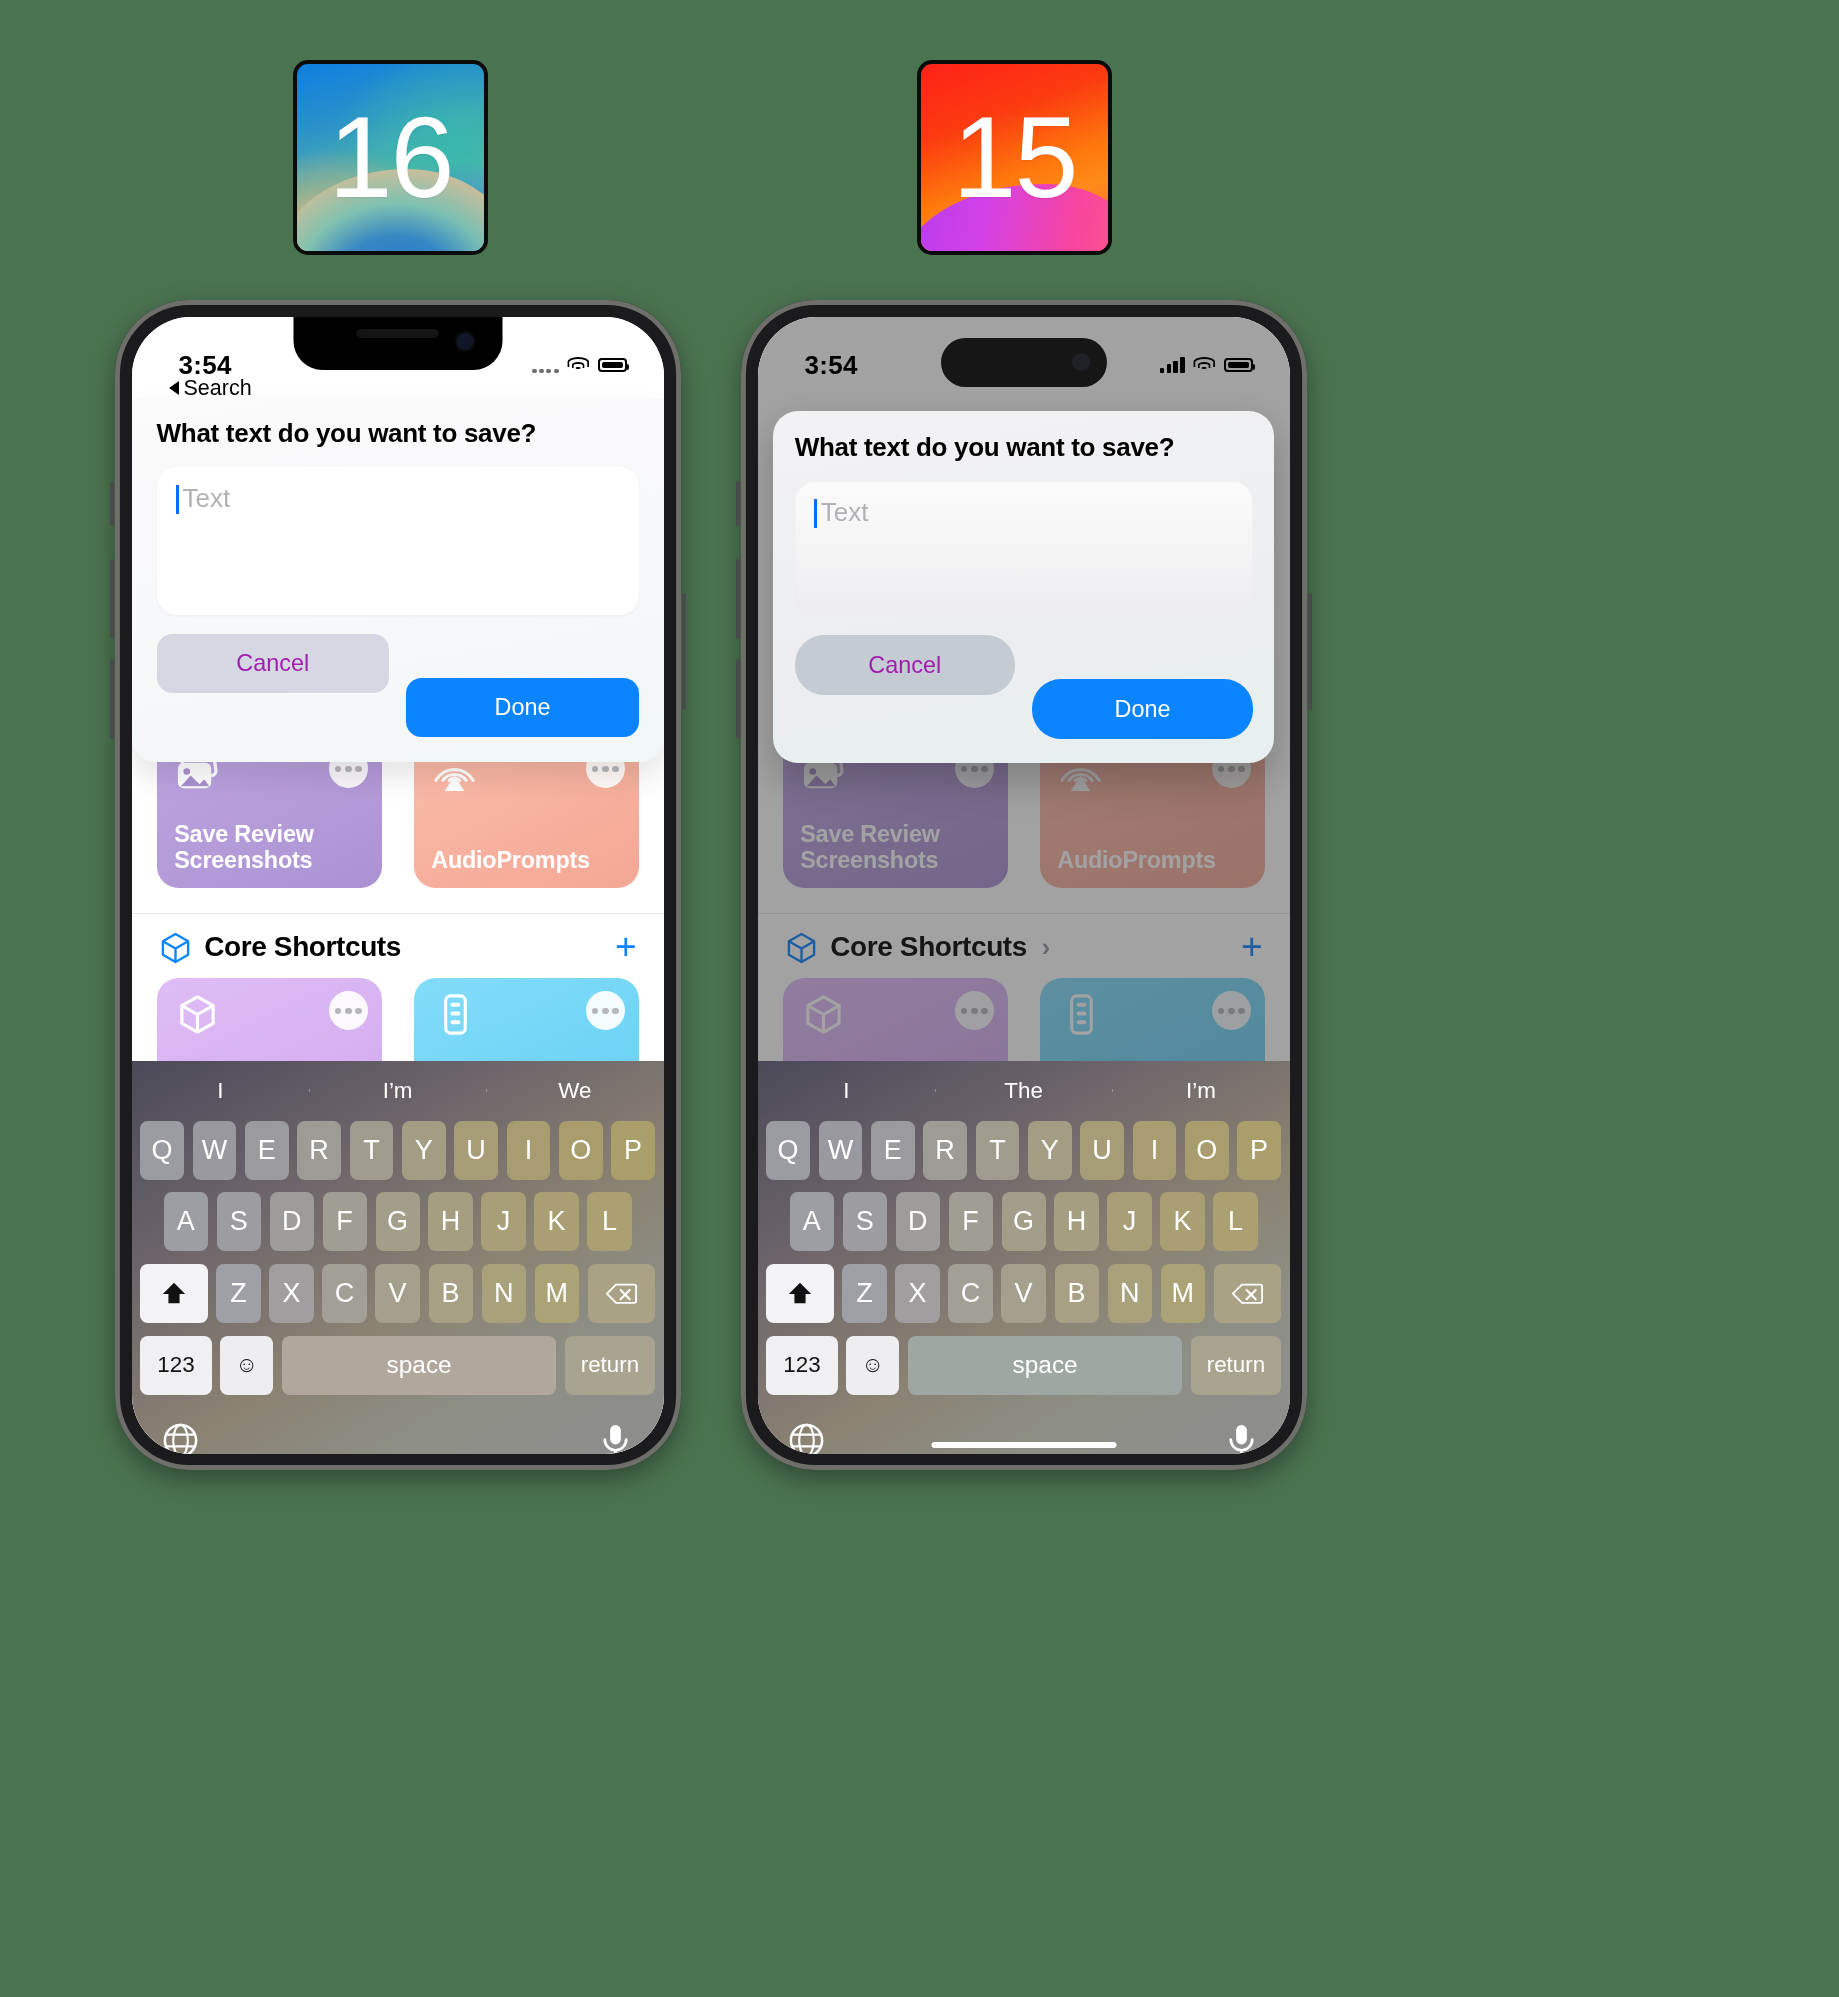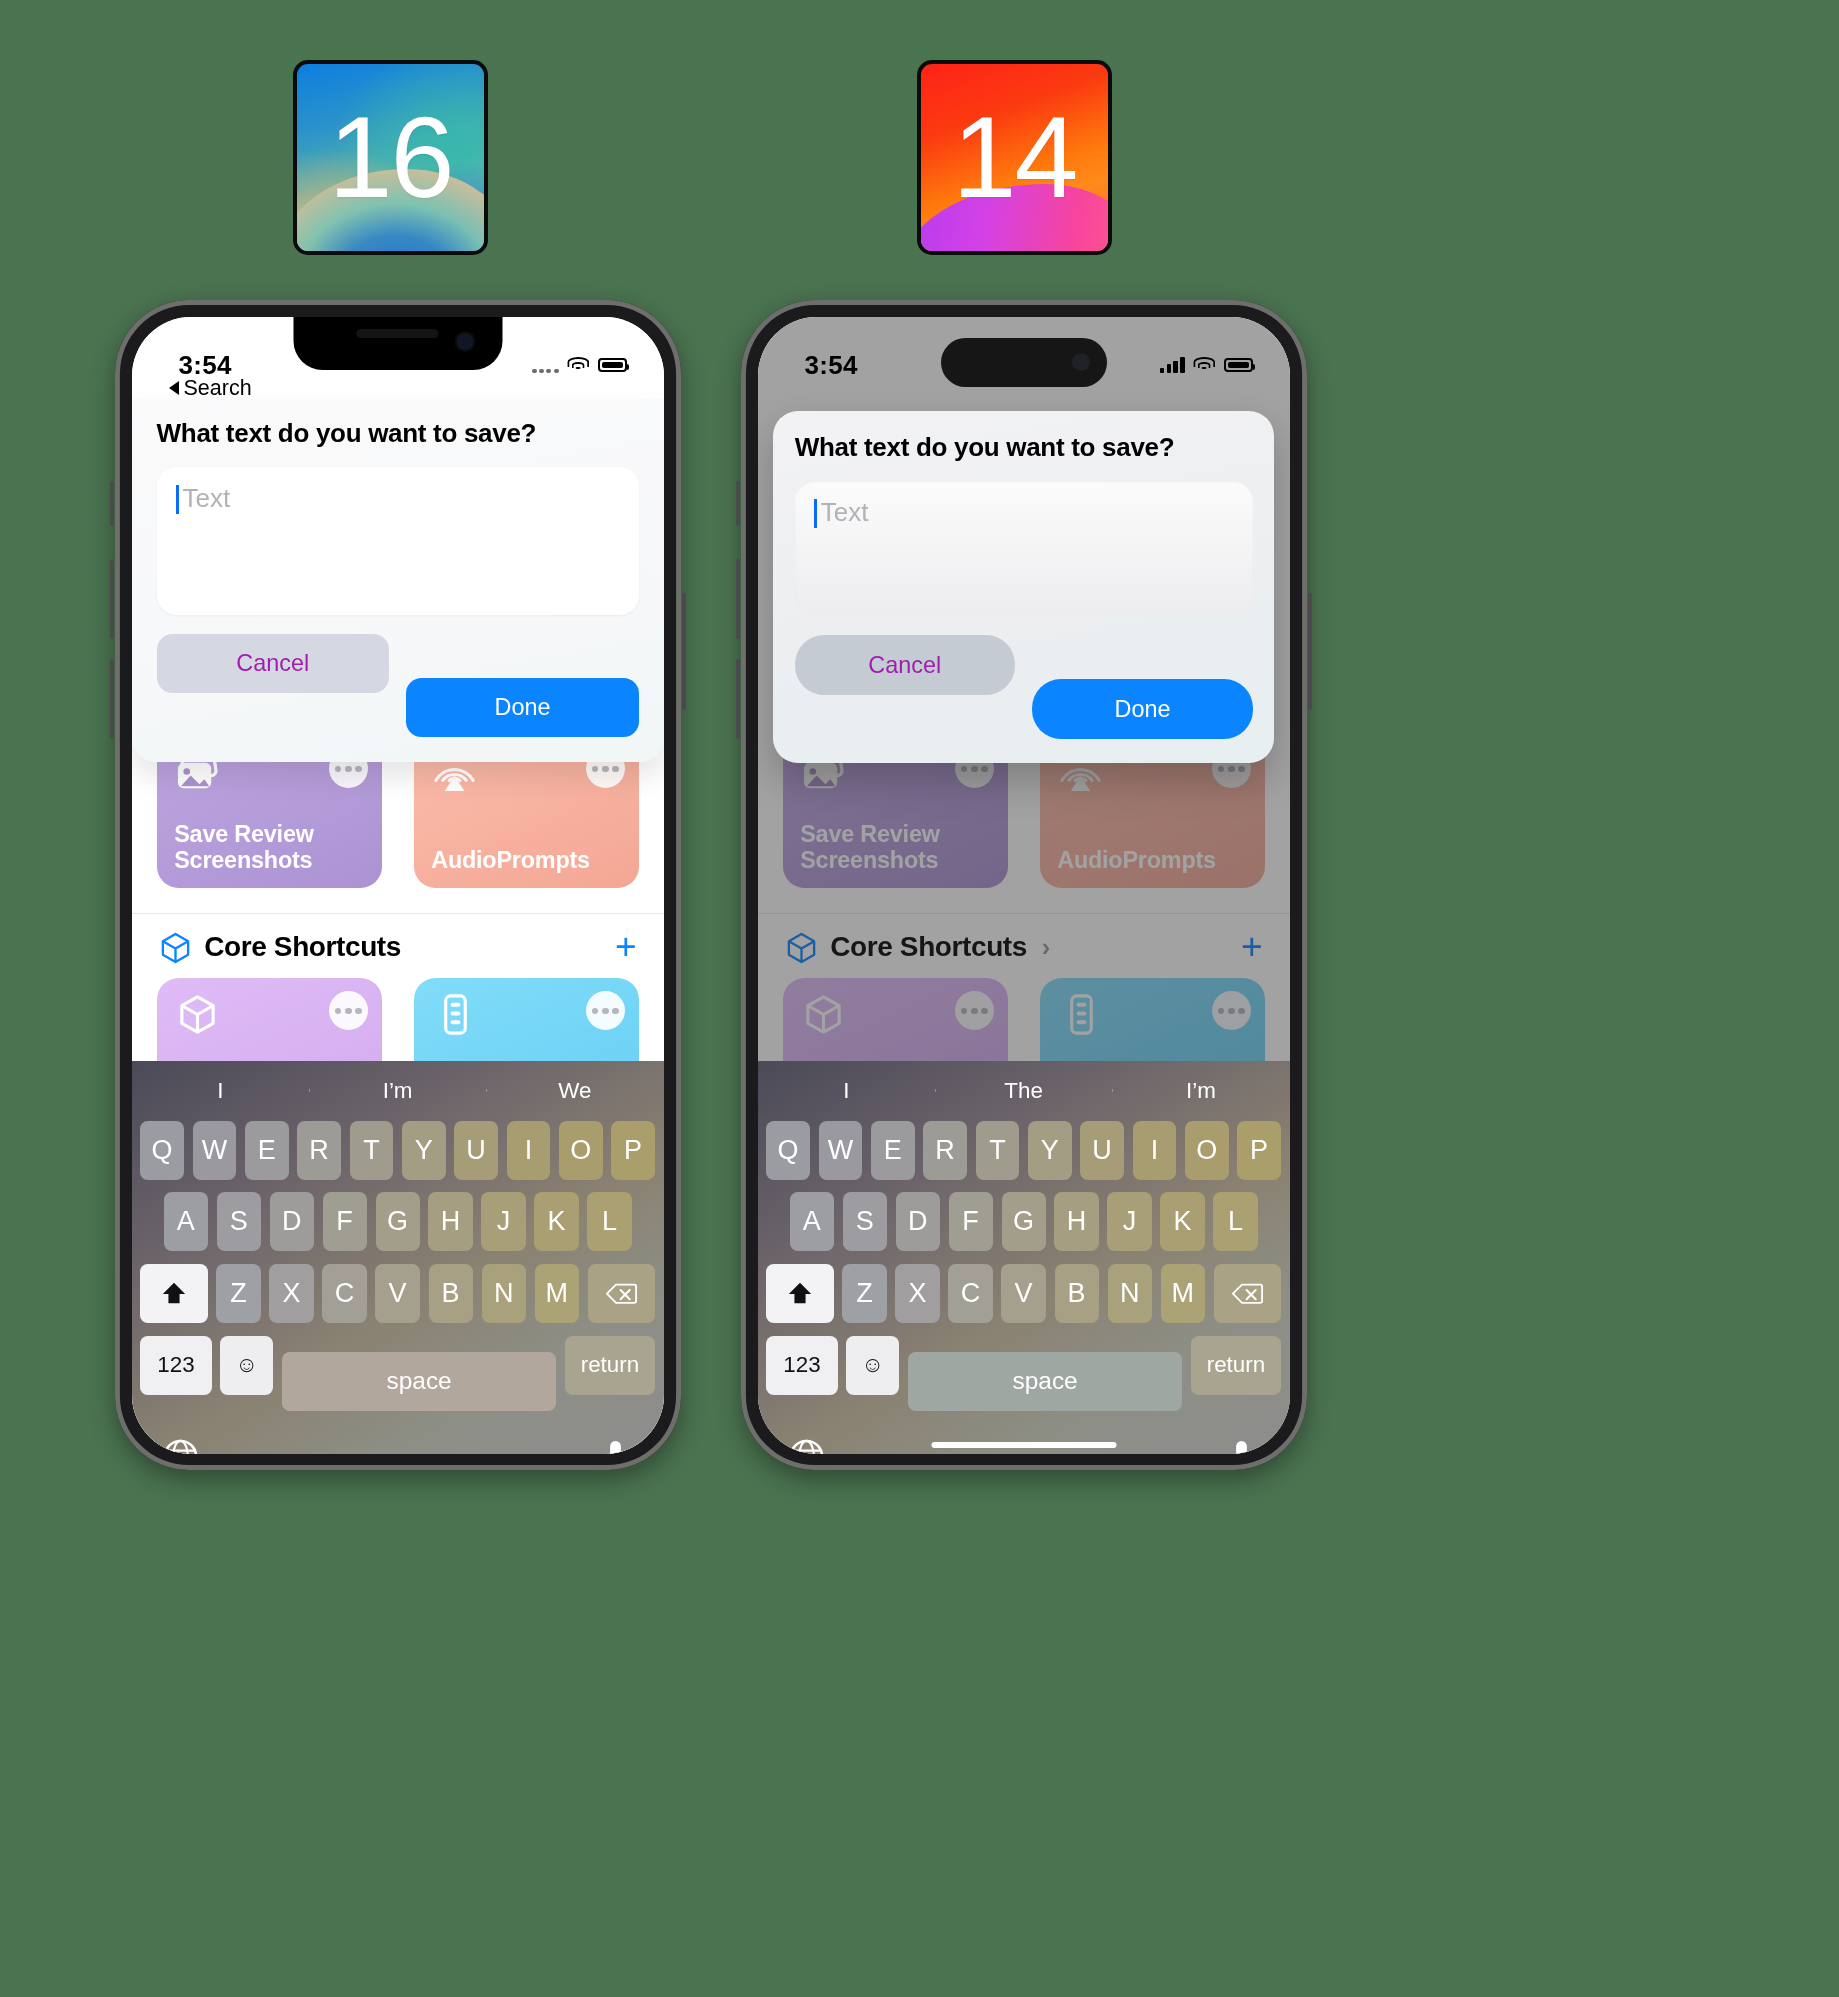--- a/index.html
+++ b/index.html
@@ -132,40 +132,40 @@
   .predict { height:60px; display:flex; align-items:center; }
   .predict .p { flex:1; text-align:center; color:#fff; font-size:22.4px; position:relative; }
   .predict .p + .p::before { content:""; position:absolute; left:0; top:11.7px; bottom:11.7px;
               width:1px; background:rgba(255,255,255,.3); }
   .krow { display:flex; justify-content:center; gap:8.8px; margin-bottom:12.7px; padding:0 8.8px; }
   .key { height:59px; border-radius:7.8px; display:flex; align-items:center; justify-content:center;
          color:#fff; font-size:27px; flex:1; }
   .krow.r2 { padding:0 32px; }
   .krow.r3 { padding:0 8.8px; }
   .key.wide { flex:1.52; font-size:22.4px; }
-  .key.space { flex:5.2; font-size:24.4px;margin-top:16px; }
+  .key.space { flex:5.2; font-size:24.4px; }
   .key.fn { font-size:22.4px; }
   .kbbottom { display:flex; align-items:center; justify-content:space-between;
               padding:3.9px 29px 0 29px; height:62px; }
   .globe, .mic { width:39px; height:39px; }
 
   
   .dim { position:absolute; inset:0; background:rgba(48,48,52,.45); z-index:50; }
 </style>
 </head>
 <body>
 
 <div class="stage">
 
   <div class="os-badge" id="badge16">
     <span class="num">16</span>
   </div>
 
   <div class="os-badge" id="badge17">
-    <span class="num">14</span>
+    <span class="num">15</span>
   </div>
 
   <div class="phone" id="phoneL">
     <div class="side-btn" style="left:-4.9px;top:181px;height:45px;"></div>
     <div class="side-btn" style="left:-4.9px;top:259px;height:80px;"></div>
     <div class="side-btn" style="left:-4.9px;top:359px;height:80px;"></div>
     <div class="side-btn right" style="right:-4.9px;top:293px;height:117px;"></div>
 
     <div class="screen">
 

